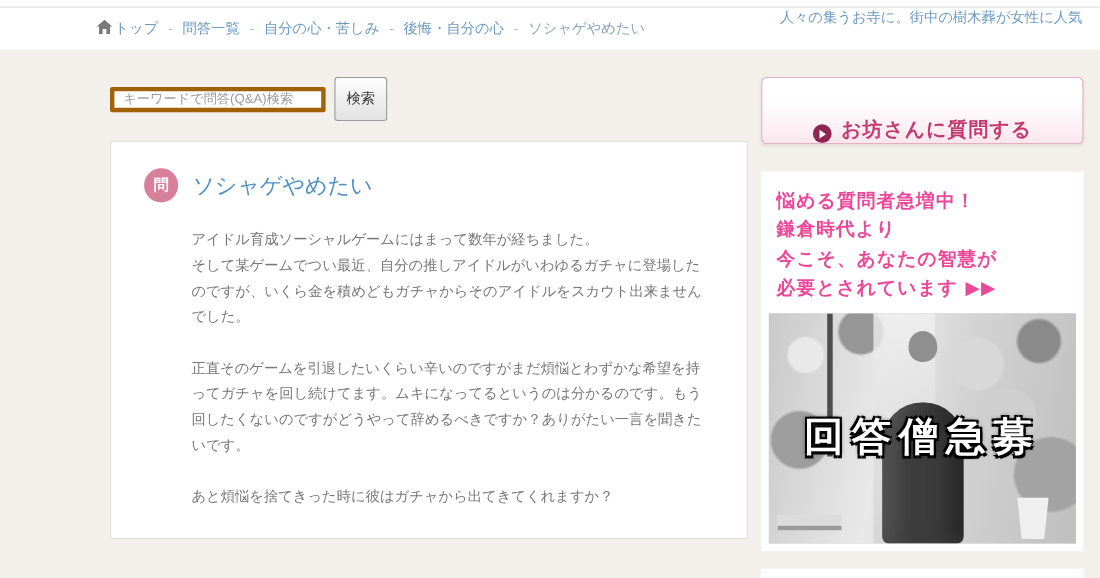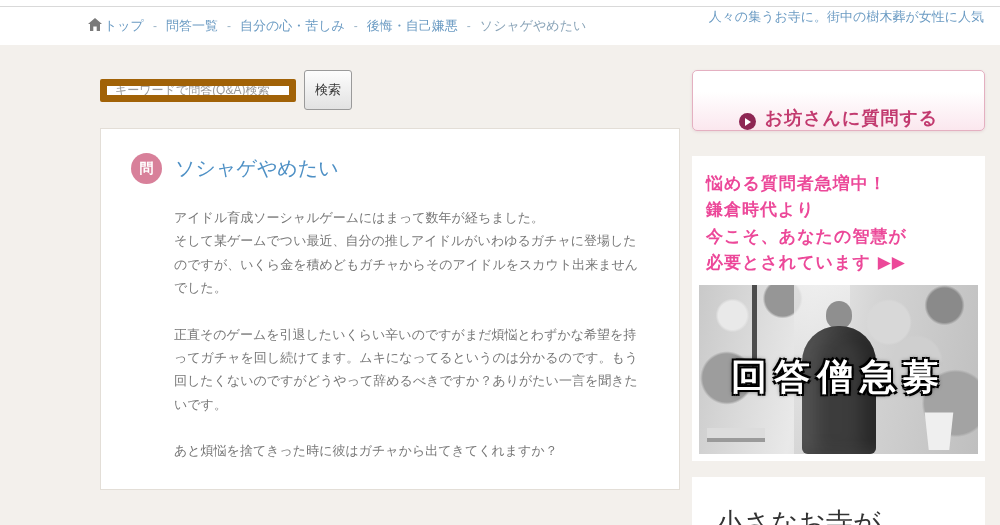--- a/index.html
+++ b/index.html
@@ -25,21 +25,21 @@
   .header-right a { color:#6b9bc3; font-size:13px; text-decoration:none; cursor:pointer; }
 
   
   .content { display:flex; gap:12px; padding:25px 0 0 100px; }
   .main-col { width:580px; flex:0 0 580px; }
   .side-col { width:293px; flex:0 0 293px; }
 
   
   .search-row { display:flex; align-items:center; gap:8px; }
   .search-input {
-    width:196px; height:23px; border:7px solid #a16207; background:#fff;
+    width:196px; height:23px; border:4px solid #a16207; background:#fff;
     font-size:12px; padding:2px 8px; color:#8b5cf6; border-radius:2px;
     font-family:"Liberation Sans","DejaVu Sans",sans-serif;
   }
   .search-input::placeholder { color:#9a9a9a; }
   .search-btn {
     height:40px; padding:0 10px; font-size:13px; color:#333;
     border:1px solid #9a9a9a; border-radius:3px;
     background:linear-gradient(#fdfdfd,#e2e2e2); cursor:pointer;
     font-family:"Liberation Sans","DejaVu Sans",sans-serif;
   }
@@ -111,21 +111,21 @@
   }
   .ask-label { color:#c23a6f; font-size:18px; font-weight:bold; letter-spacing:1px; }
 
   .ad-card { margin-top:25px; background:#fff; padding:7px; cursor:pointer; }
   .ad-text {
     font-family:"DejaVu Serif","Liberation Serif",serif;
     font-weight:bold; font-size:17px; color:#ec4899;
     line-height:1.55; padding:7px 2px 10px 7px; letter-spacing:1px;
   }
   .ad-photo {
-    position:relative; height:169px; overflow:hidden;
+    position:relative; height:209px; overflow:hidden;
     background-color:#bdbdbd;
     background-image:
       radial-gradient(circle at 12% 18%, #e9e9e9 0 5%, transparent 6%),
       radial-gradient(circle at 30% 8%,  #969696 0 7%, transparent 8%),
       radial-gradient(circle at 68% 22%, #d8d8d8 0 9%, transparent 10%),
       radial-gradient(circle at 88% 12%, #8a8a8a 0 6%, transparent 7%),
       radial-gradient(circle at 78% 45%, #cfcfcf 0 10%, transparent 11%),
       radial-gradient(circle at 92% 70%, #a3a3a3 0 11%, transparent 12%),
       radial-gradient(circle at 10% 55%, #9d9d9d 0 9%, transparent 10%),
       linear-gradient(100deg, #c9c9c9 0%, #e9e9e9 38%, #d3d3d3 60%, #bfbfbf 100%);
@@ -172,21 +172,21 @@
 <div class="site-header">
   <nav class="breadcrumb">
     <span class="crumb-link"><svg class="home-icon" viewBox="0 0 14 13">
           <path d="M7 0 L14 6 H12 V13 H8.7 V8.4 H5.3 V13 H2 V6 H0 Z" fill="#7a7a7a"></path>
         </svg><span>トップ</span></span>
     <span class="crumb-sep">-</span>
     <span class="crumb-link">問答一覧</span>
     <span class="crumb-sep">-</span>
     <span class="crumb-link">自分の心・苦しみ</span>
     <span class="crumb-sep">-</span>
-    <span class="crumb-link">後悔・自己嫌悪</span>
+    <span class="crumb-link">後悔・自分の心</span>
     <span class="crumb-sep">-</span>
     <span class="crumb-current">ソシャゲやめたい</span>
   </nav>
   <div class="header-right">
     <a>人々の集うお寺に。街中の樹木葬が女性に人気</a>
   </div>
 </div>
 
 <div class="content">
 

